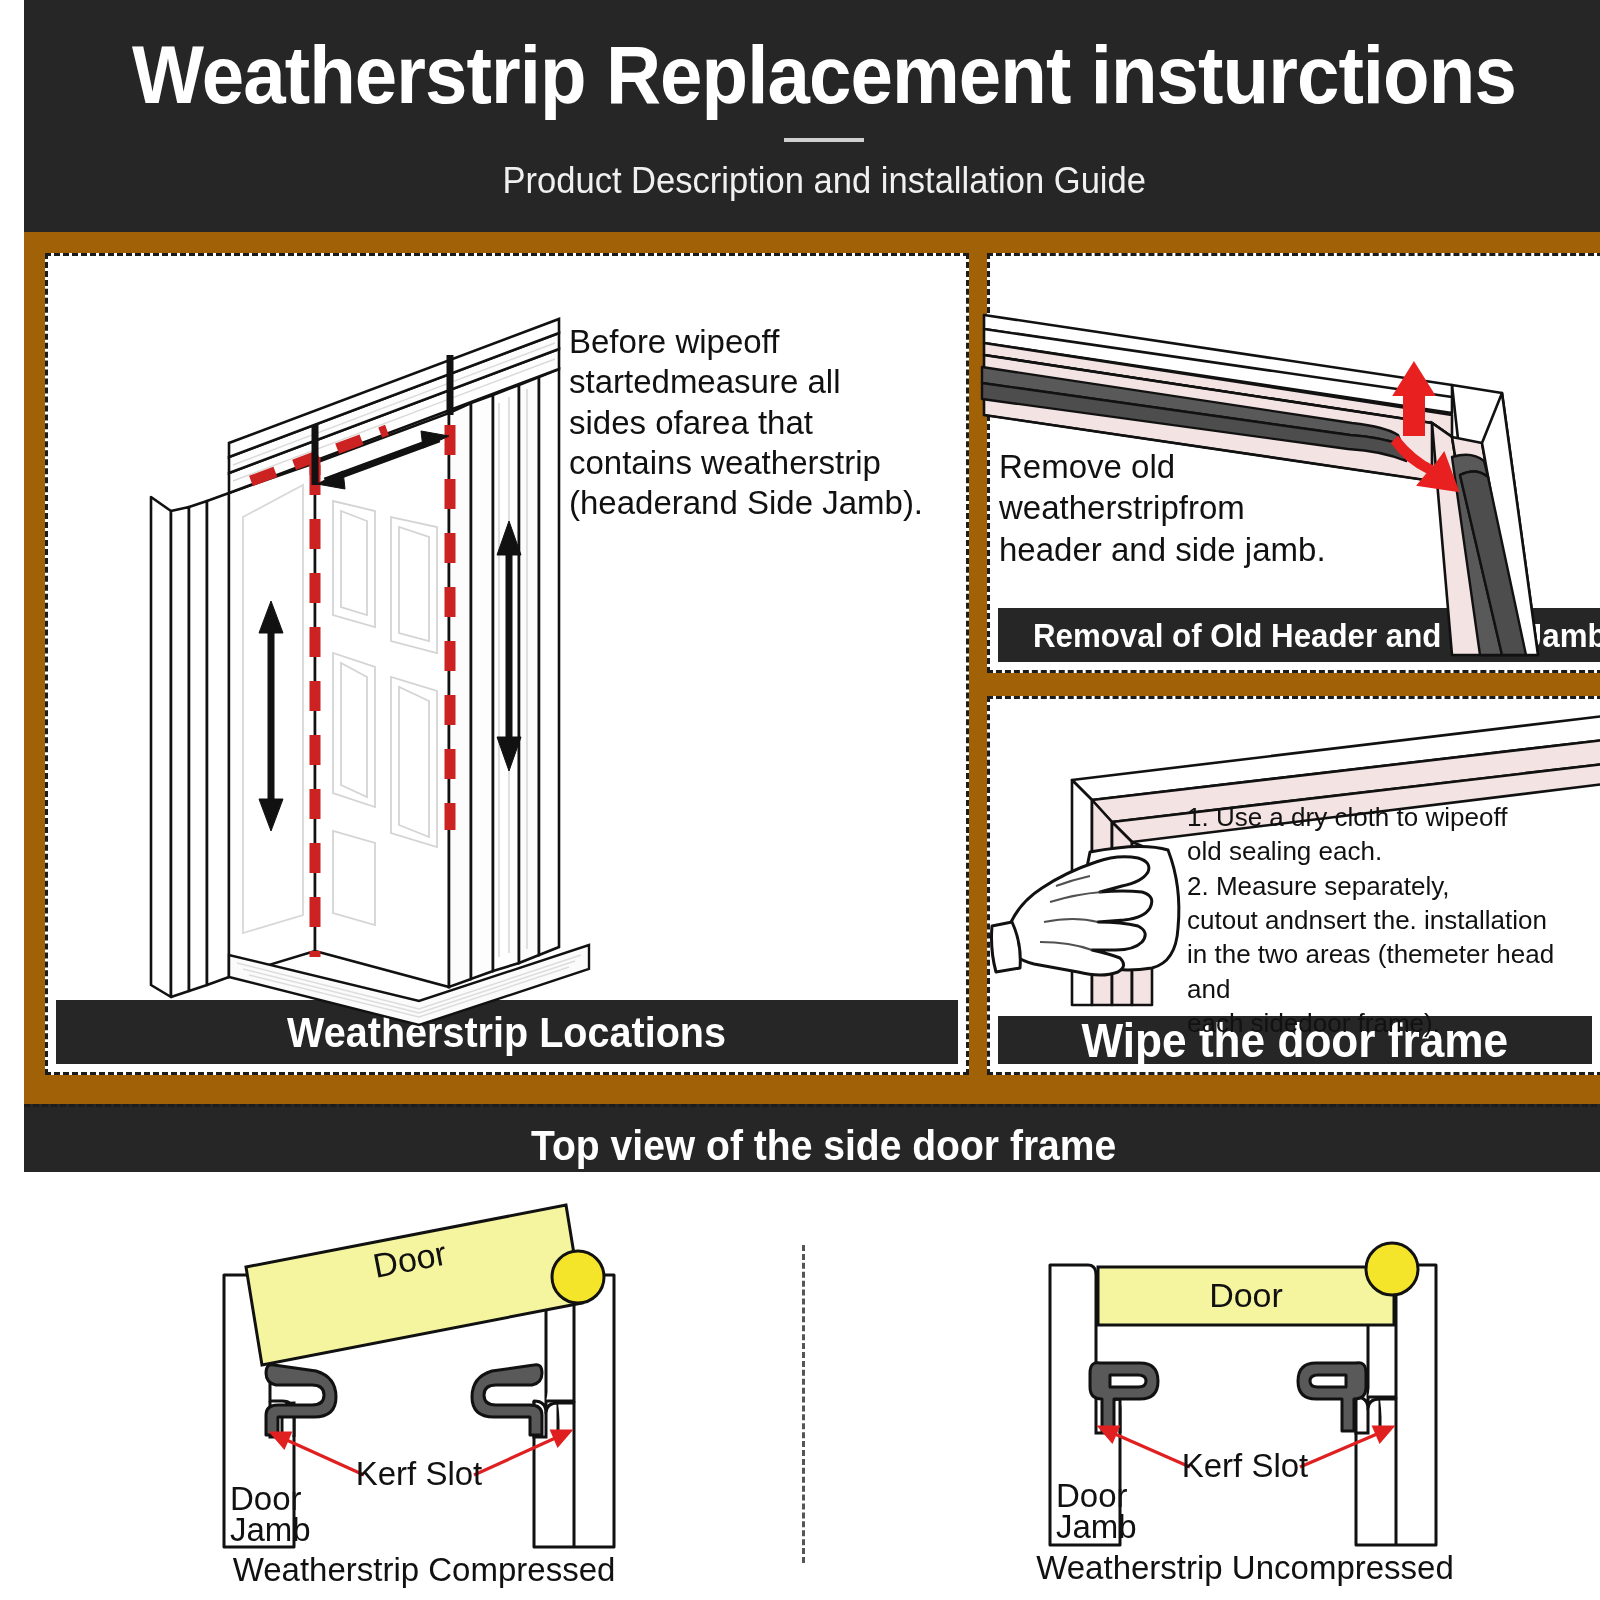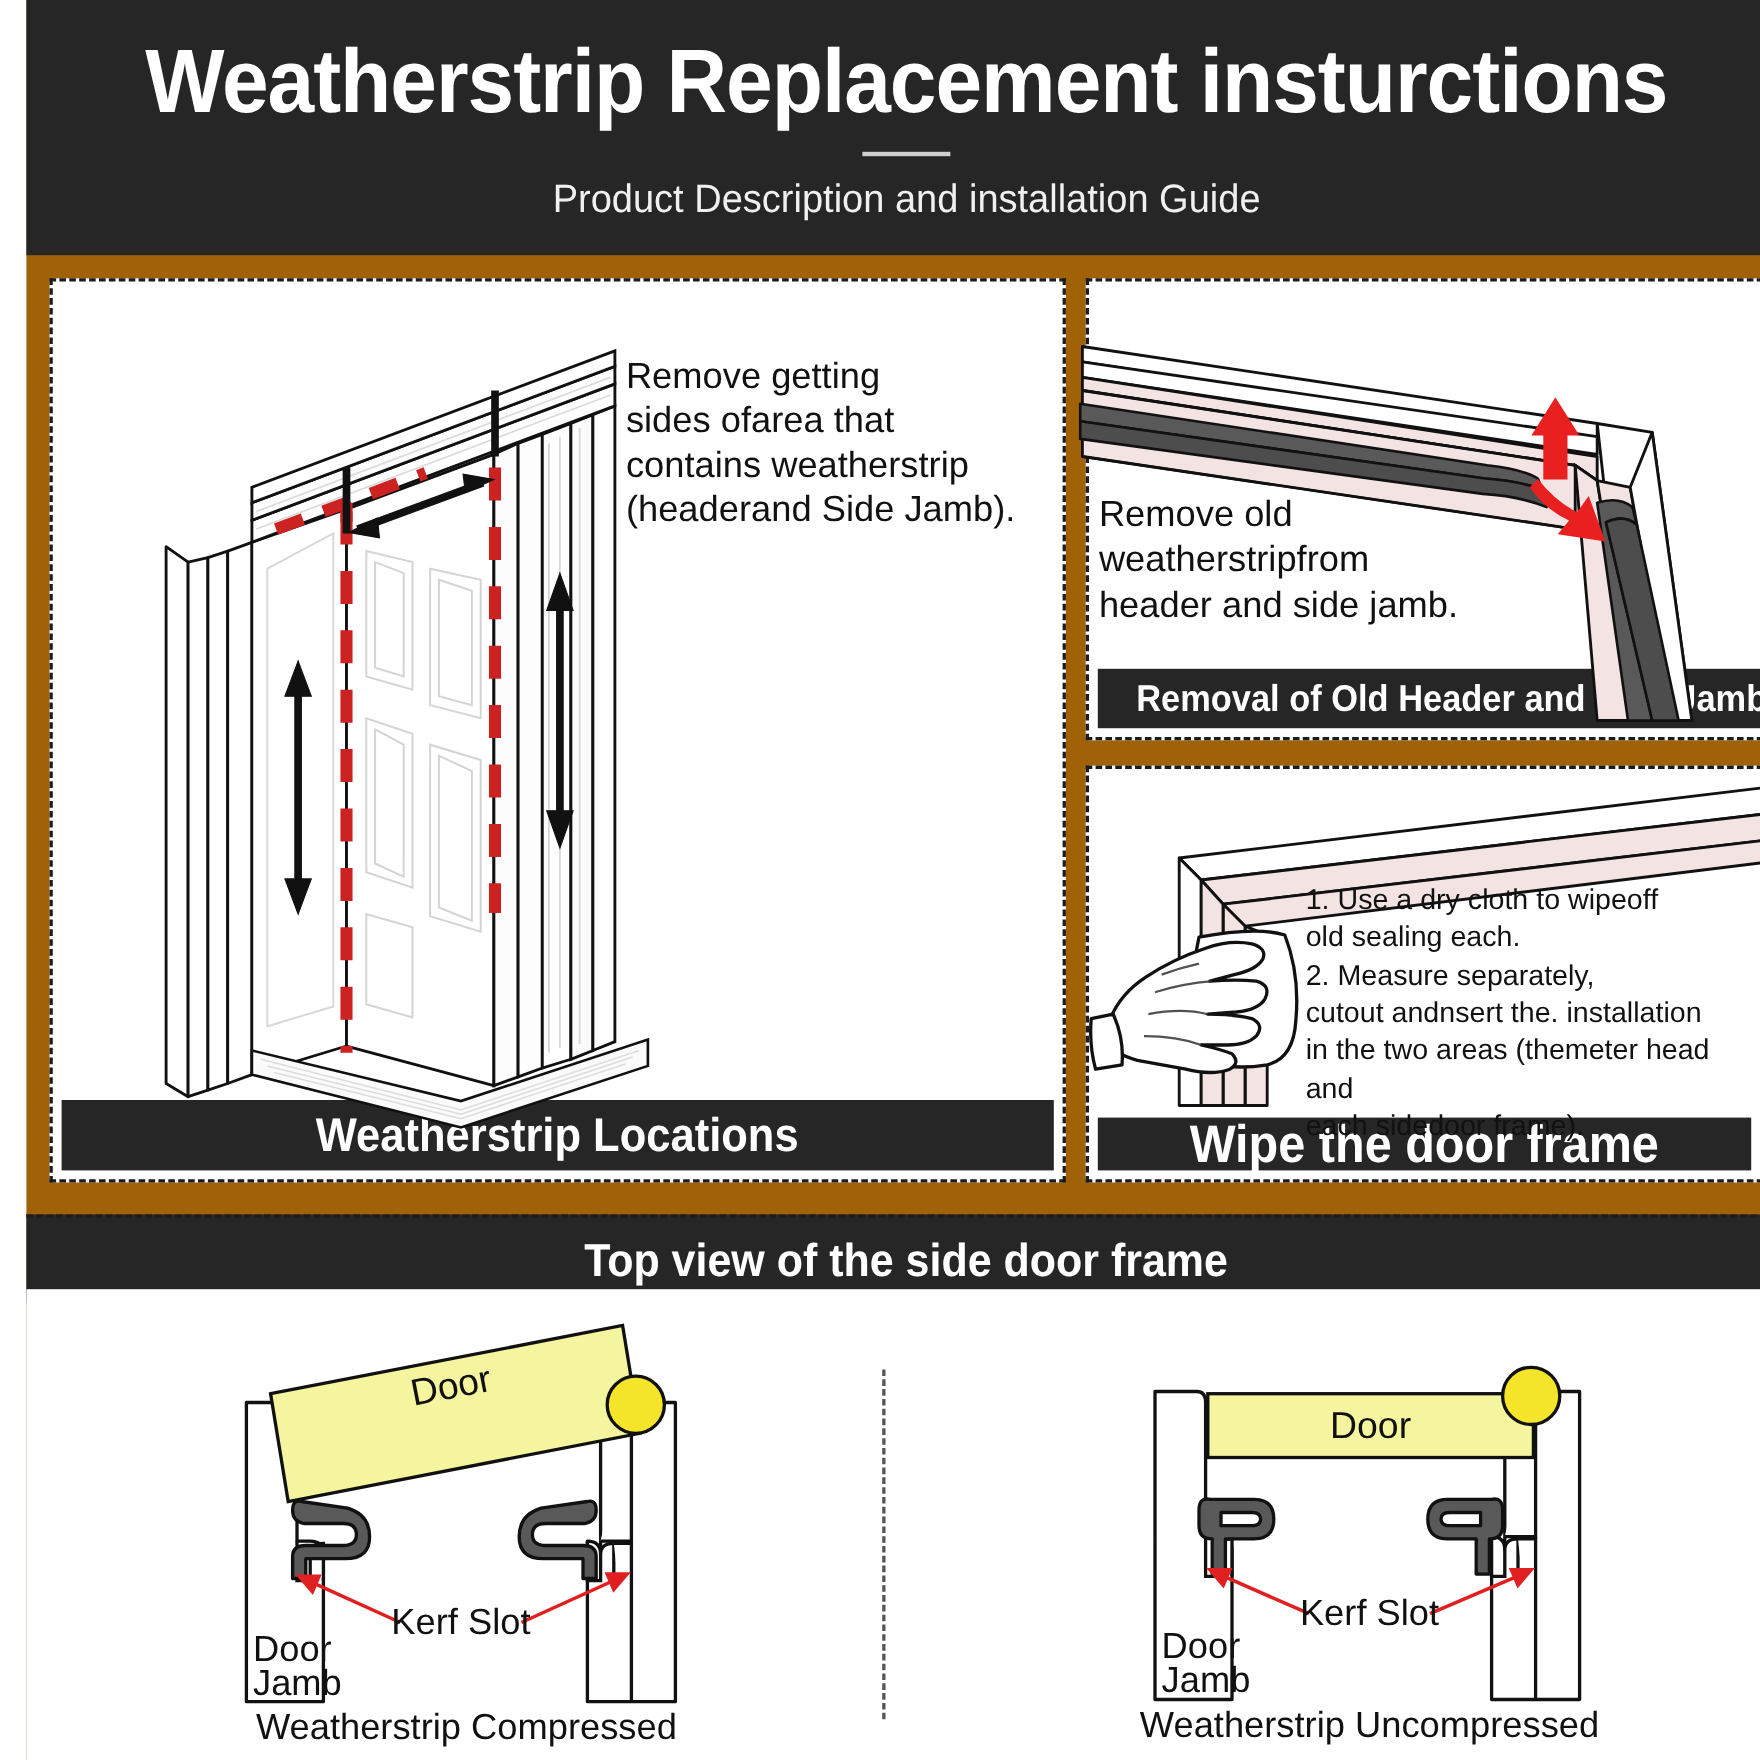--- a/index.html
+++ b/index.html
@@ -210,21 +210,22 @@
       </g>
       <g stroke="#111" fill="#111">
         <path d="M390 260 L390 460" stroke-width="7" fill="none"></path>
         <polygon points="390,236 378,270 402,270"></polygon>
         <polygon points="390,486 378,452 402,452"></polygon>
       </g>
     </svg>
   </div>
 
   <div class="body-text" id="txt-locations">
-    <div>Remove getting</div>
+    <div>Before wipeoff</div>
+    <div>startedmeasure all</div>
     <div>sides ofarea that</div>
     <div>contains weatherstrip</div>
     <div>(headerand Side Jamb).</div>
   </div>
 
   <div class="panel" id="panel-removal">
     <div class="caption-bar" id="cap-removal">
       <span>Removal of Old Header and Side Jamb</span>
     </div>
   </div>

